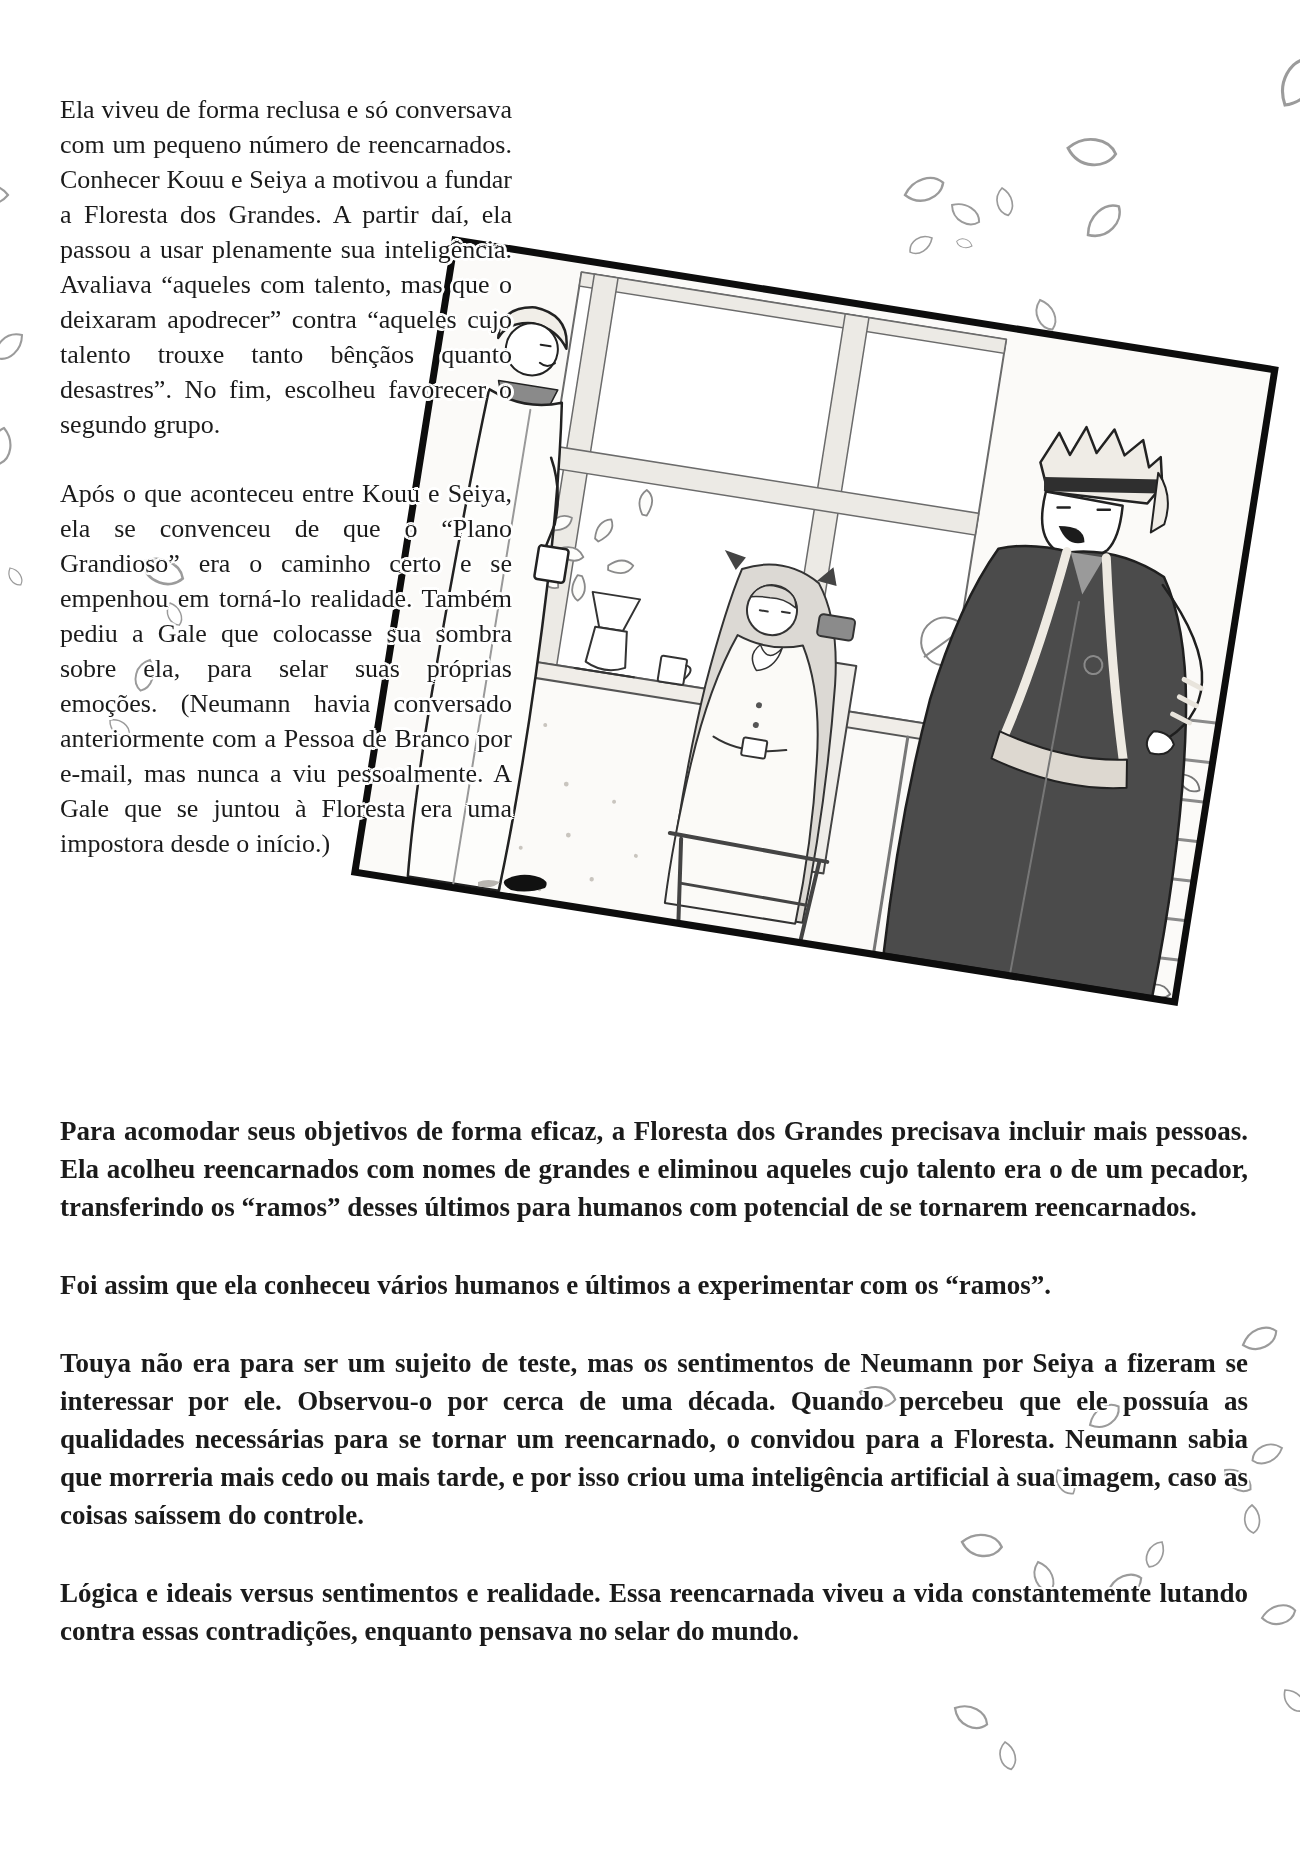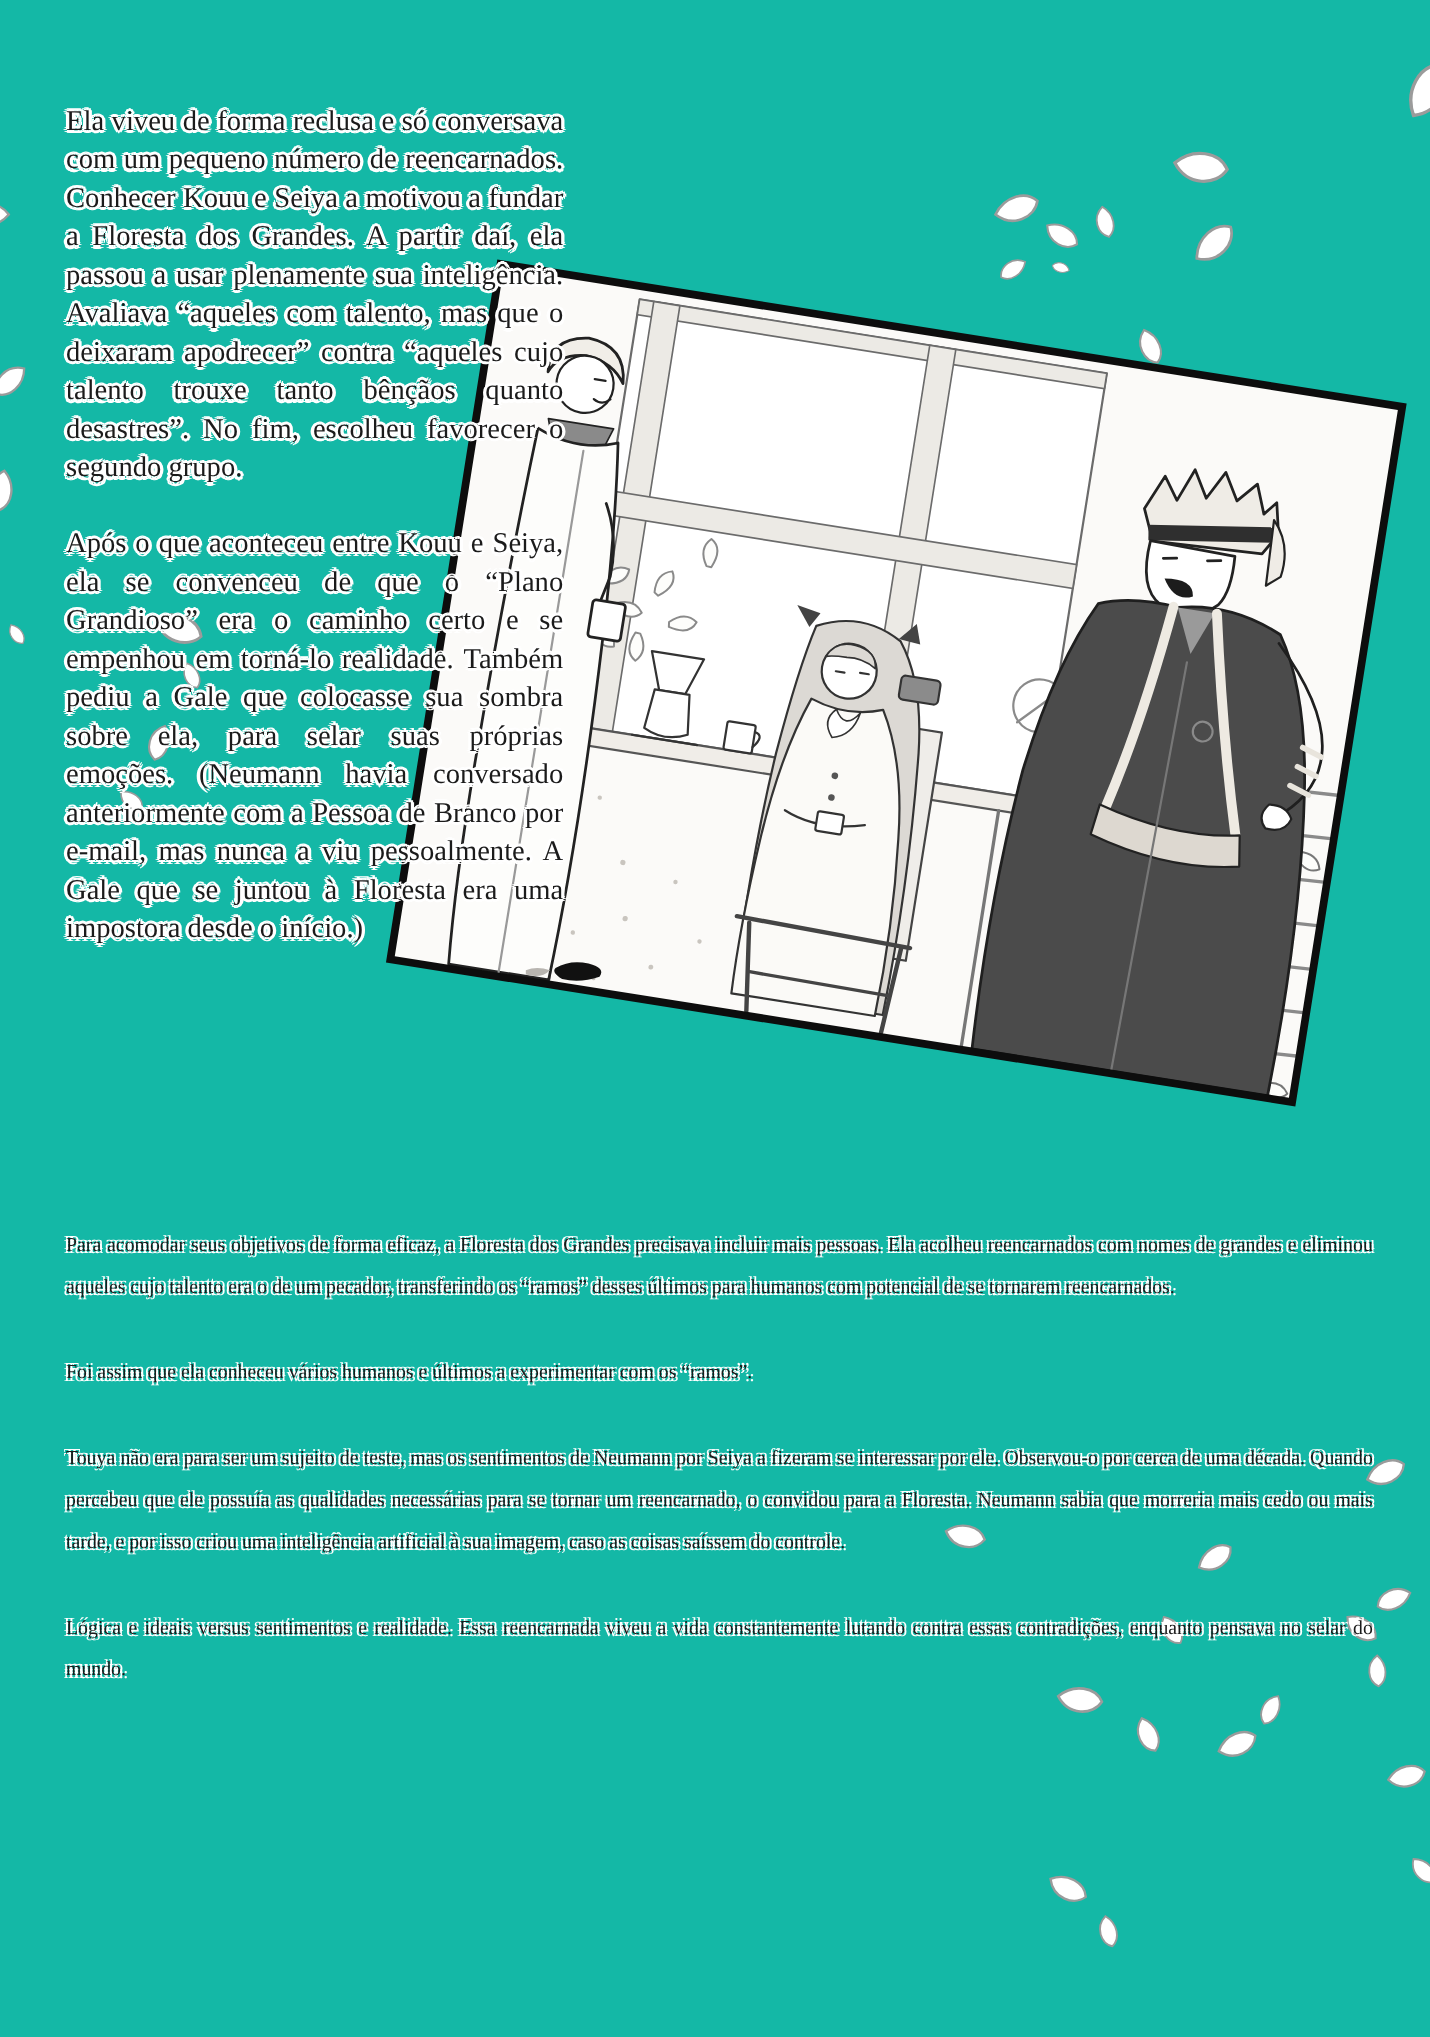--- a/index.html
+++ b/index.html
@@ -1,43 +1,44 @@
 <!DOCTYPE html>
 <html><head>
 <meta charset="utf-8">
 <style>
   html,body{margin:0;padding:0;background:#e8e8e8;}
   .page{
     position:relative;
     width:1300px;height:1852px;
     margin:0 auto;
-    background:#14b8a6;
+    background:#ffffff;
     overflow:hidden;
     font-family:"Liberation Serif", serif;
     color:#1b1b1b;
   }
   .art{position:absolute;left:0;top:0;width:1300px;height:1852px;z-index:1;pointer-events:none;}
   .text-col{
     position:absolute;left:60px;top:92px;width:452px;z-index:3;
   }
   .text-col p{
     margin:0 0 34px 0;
     font-size:26px;line-height:35px;
     text-align:justify;
     text-shadow:-2px -2px 0 #fff,2px -2px 0 #fff,-2px 2px 0 #fff,2px 2px 0 #fff,
                 0 -3px 0 #fff,0 3px 0 #fff,-3px 0 0 #fff,3px 0 0 #fff;
   }
   .text-full{
     position:absolute;left:60px;top:1112px;width:1188px;z-index:3;
   }
   .text-full p{
     margin:0 0 40px 0;
-    font-size:18px;line-height:38px;
+    font-size:27px;line-height:38px;
     text-align:justify;
     text-shadow:-2px -2px 0 #fff,2px -2px 0 #fff,-2px 2px 0 #fff,2px 2px 0 #fff;
+    font-weight:bold;
   }
 </style>
 </head>
 <body>
 
 <div class="page">
 
   <svg class="art" viewBox="0 0 1300 1852" xmlns="http://www.w3.org/2000/svg">
     <defs>
       <path id="petal" d="M0,0 C12,-14 32,-14 40,-2 C34,12 12,16 0,0 Z"></path>

